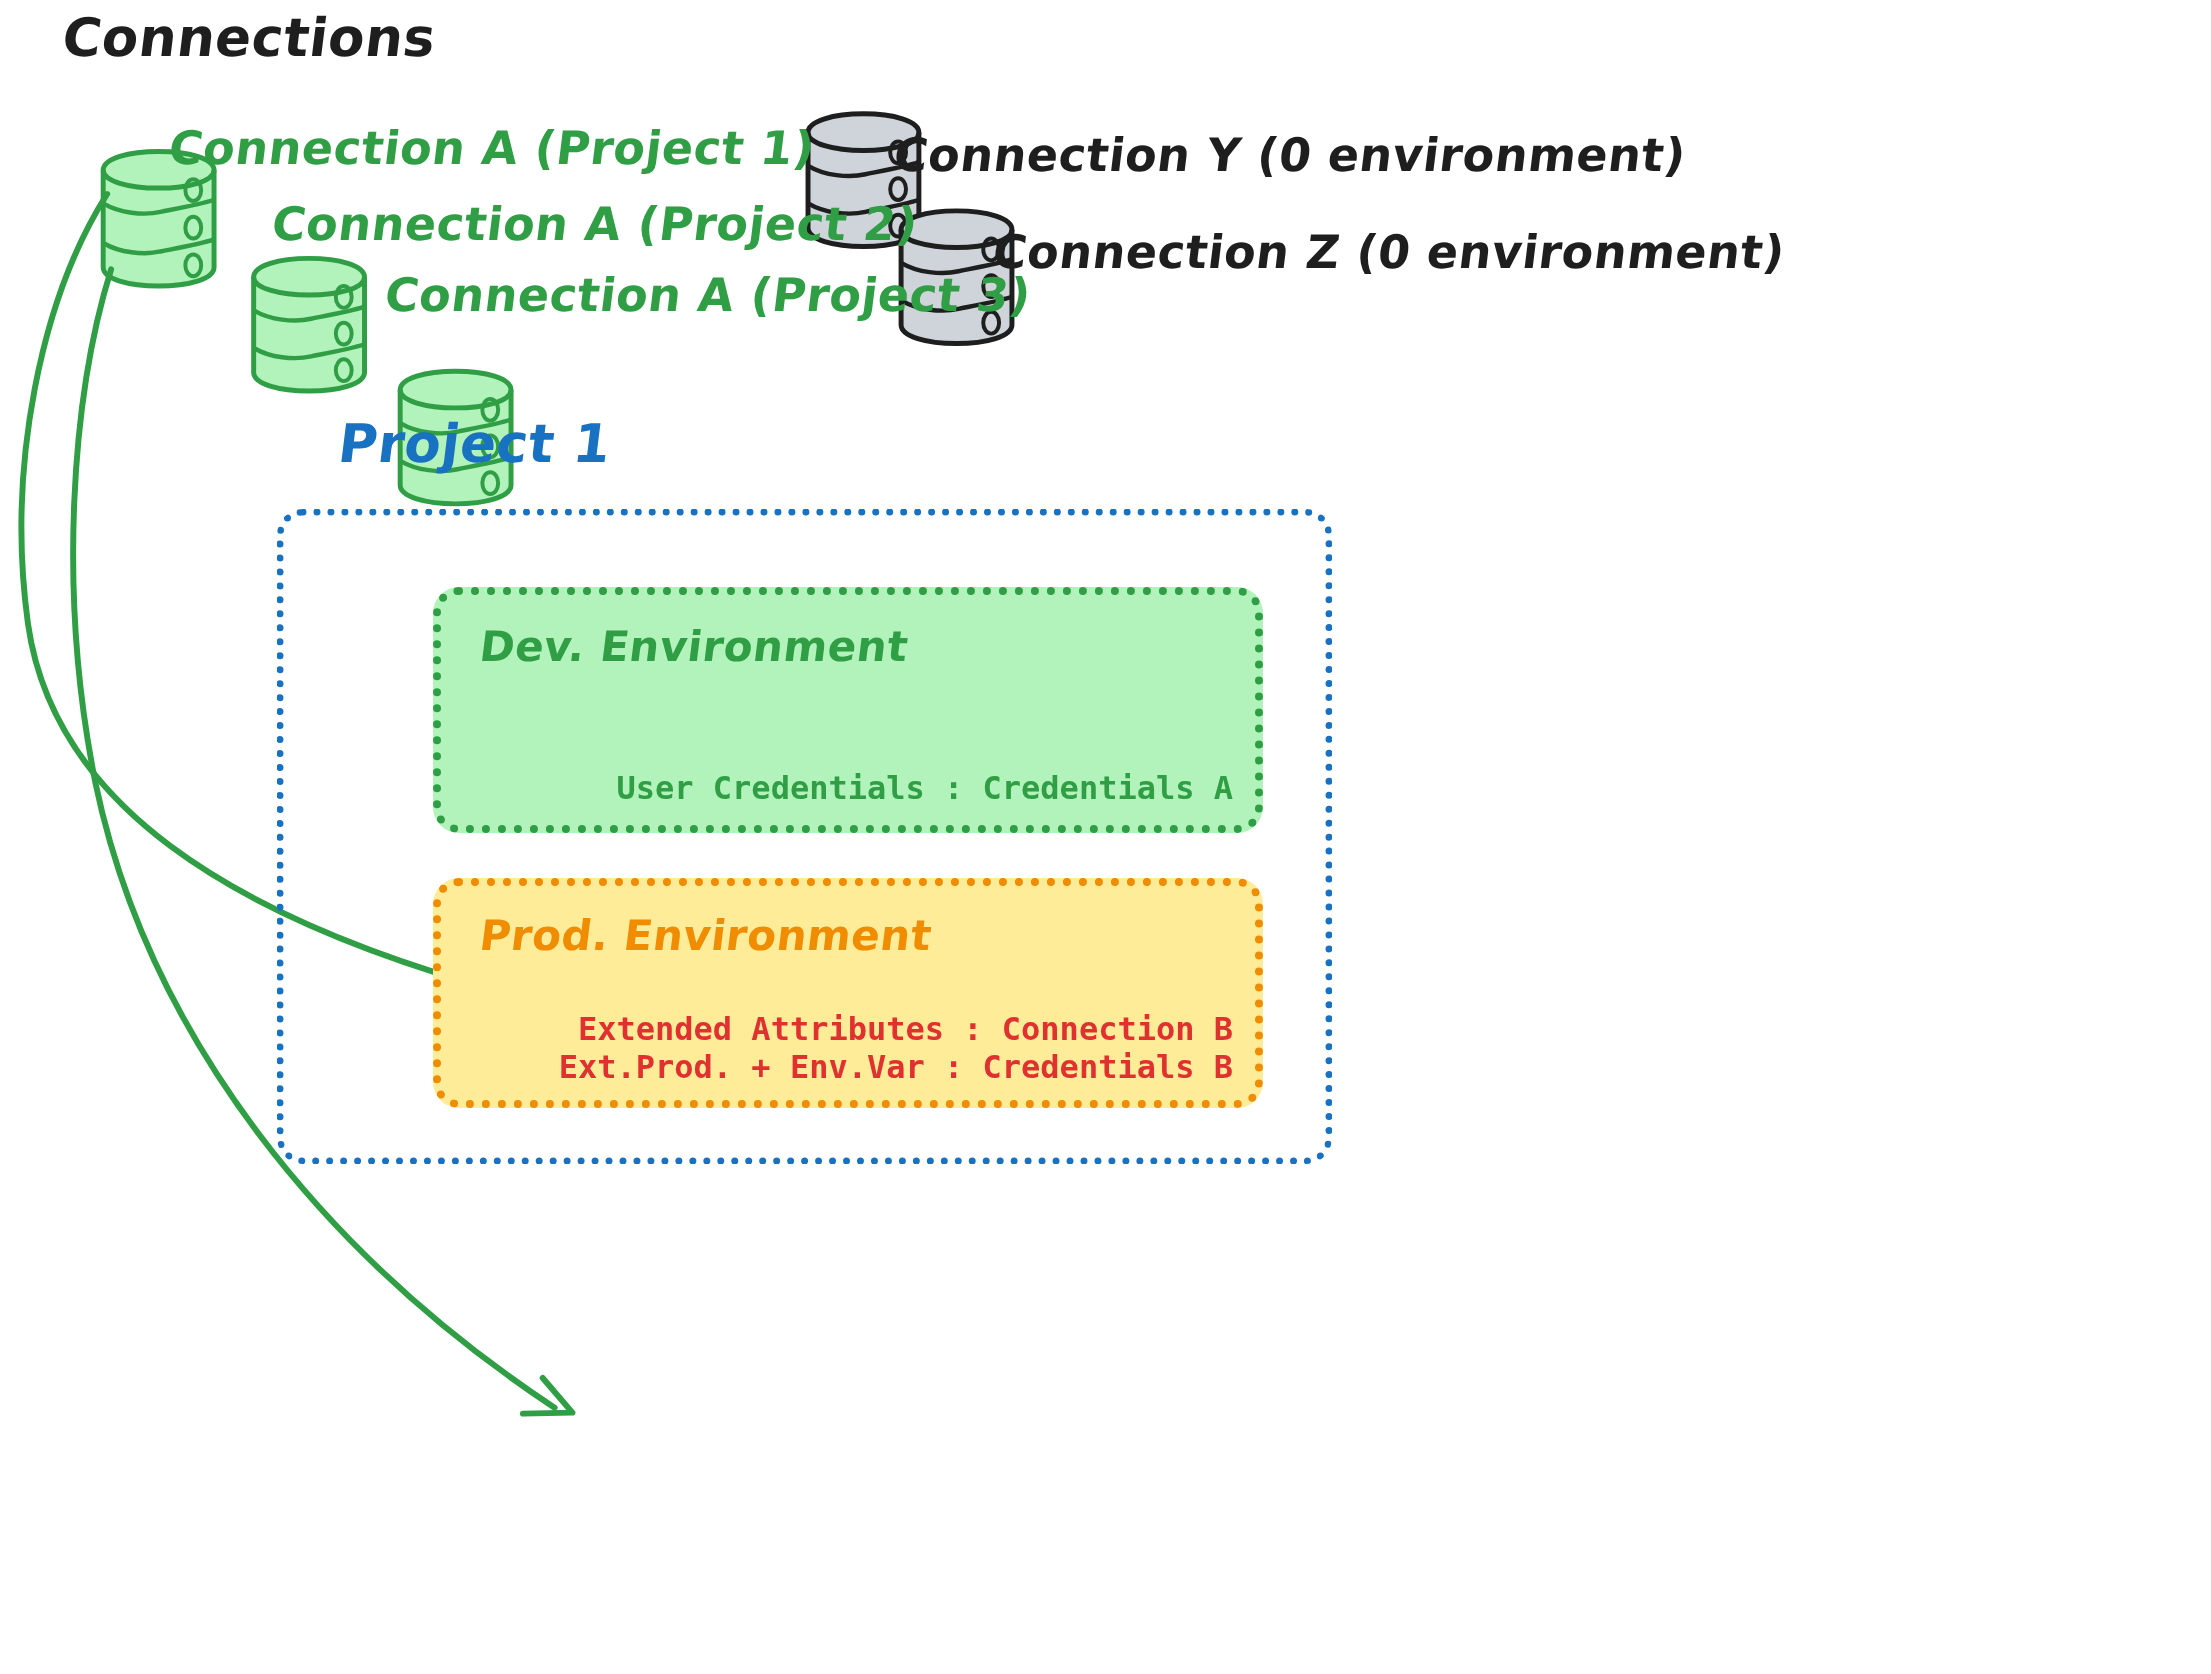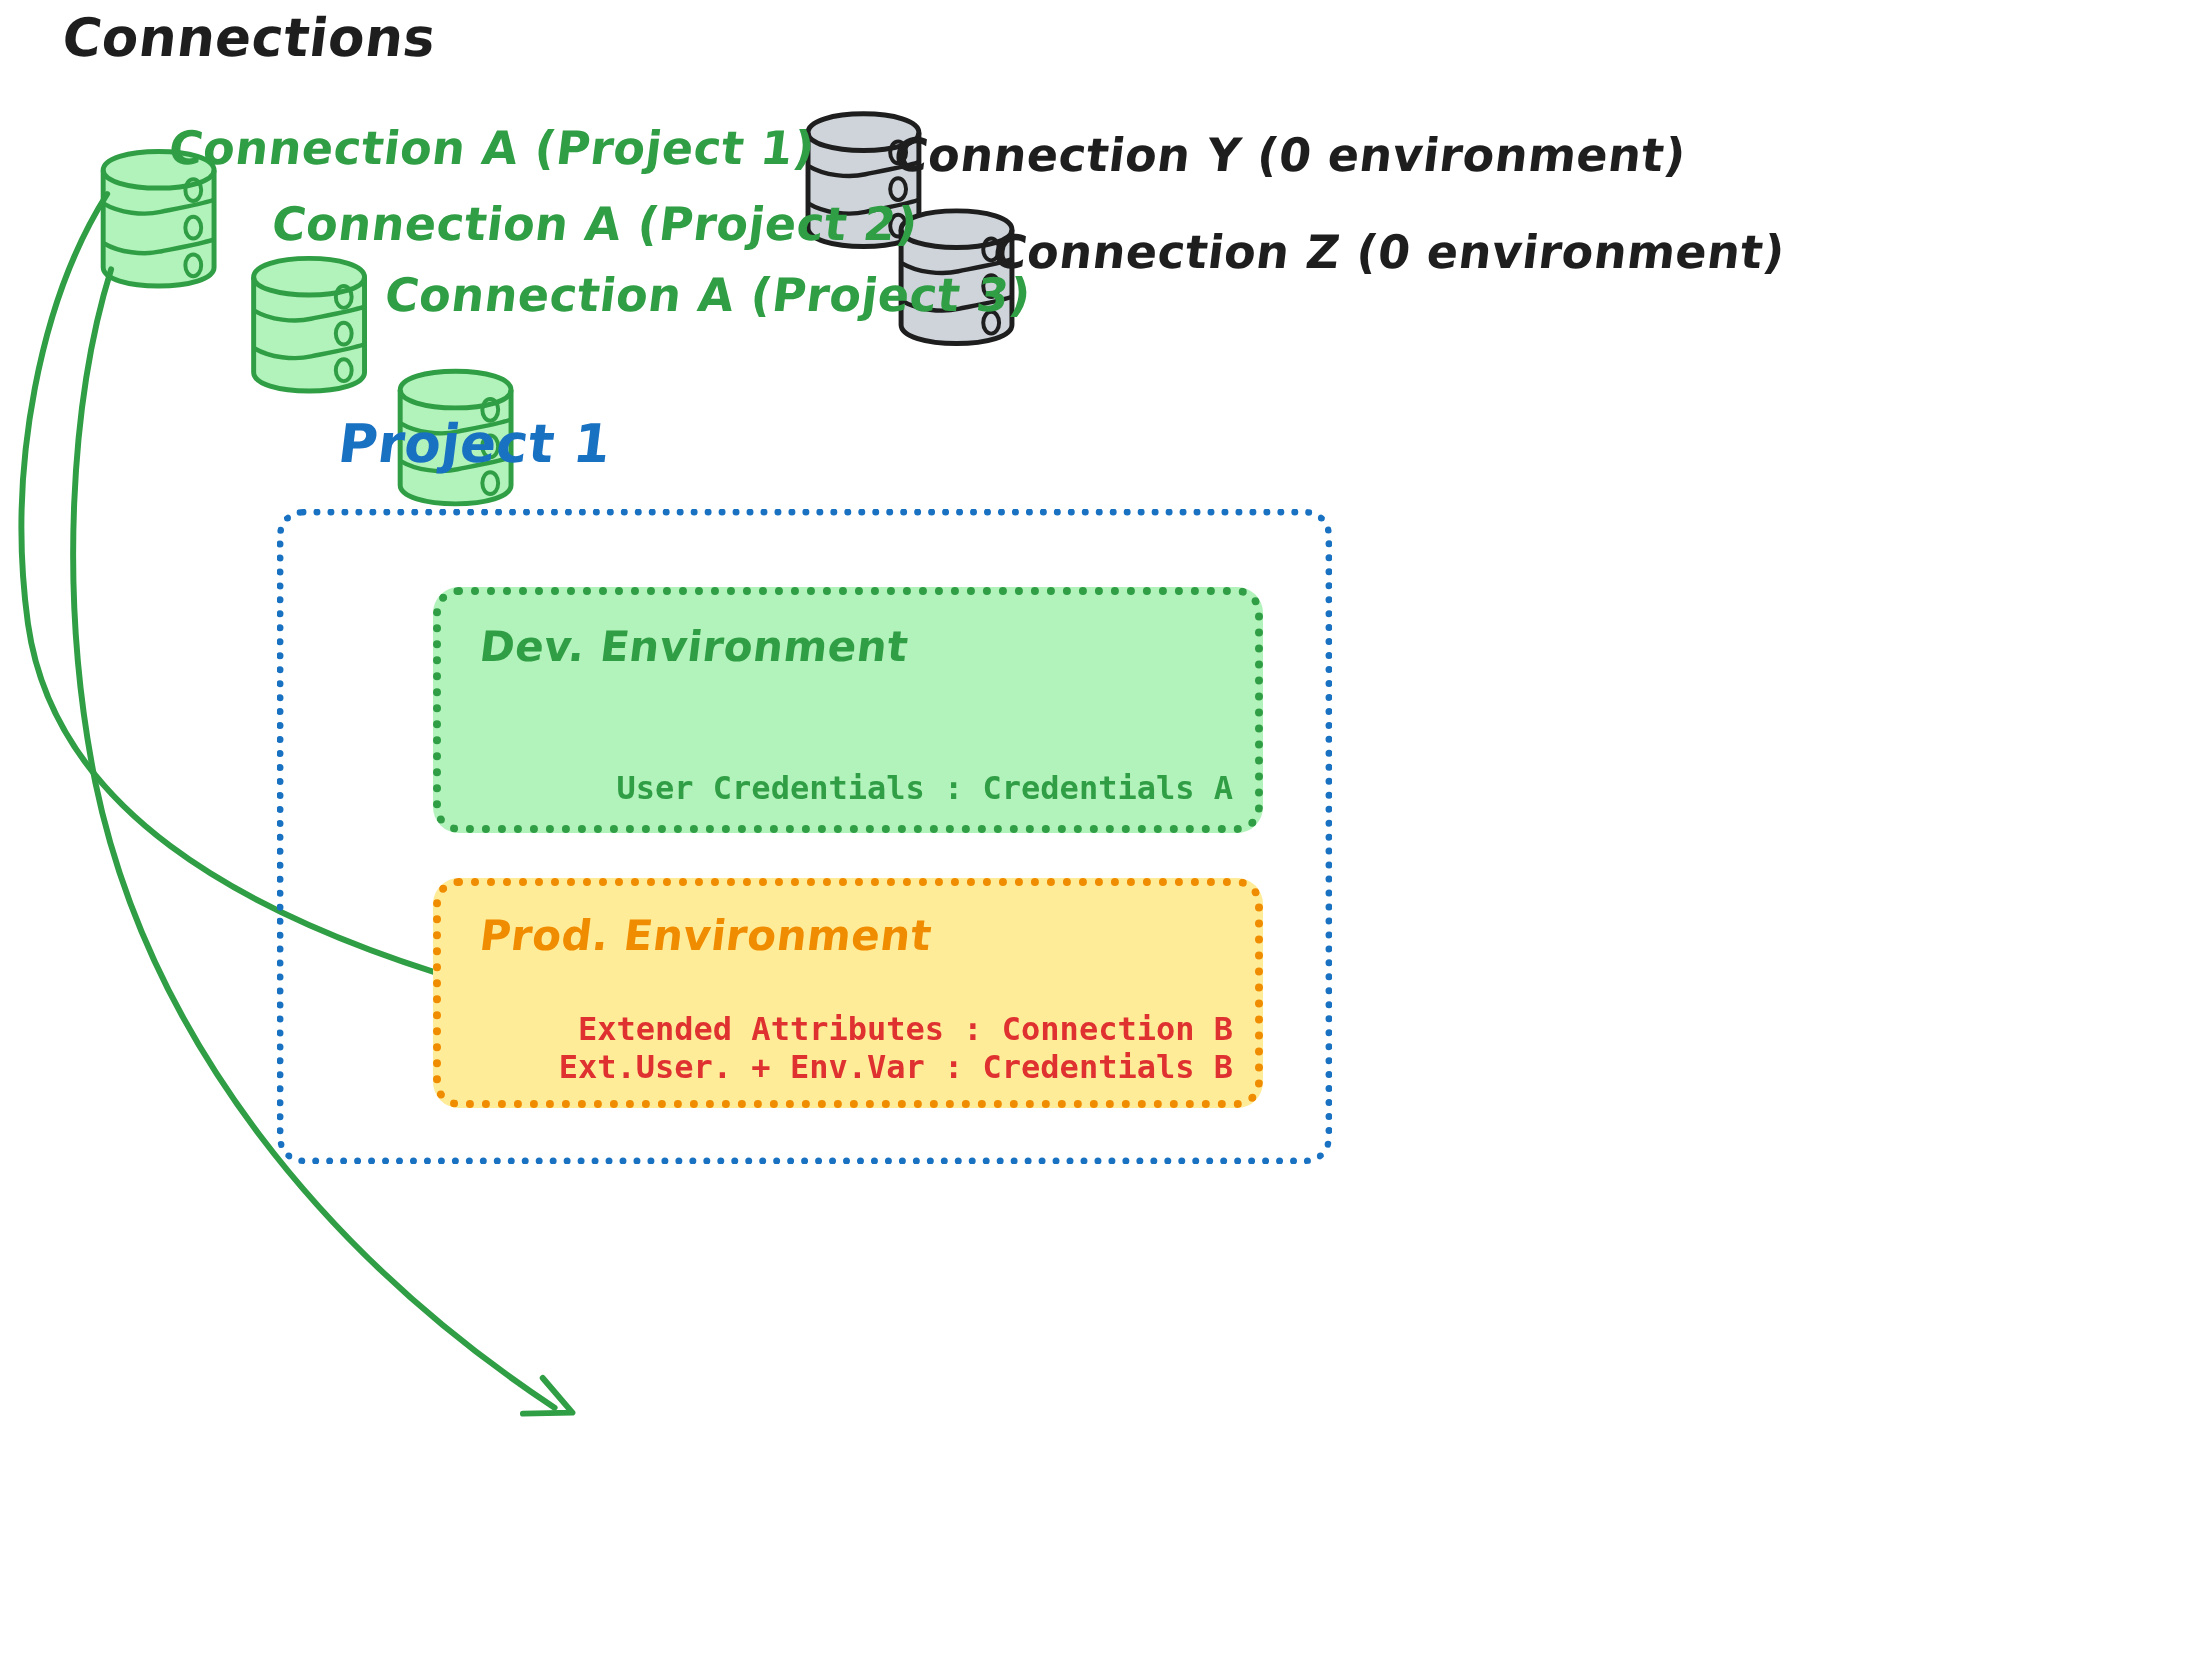--- a/index.html
+++ b/index.html
@@ -227,20 +227,20 @@
       <div class="txt hand env-title" id="dev-title">Dev. Environment</div>
       <div class="env-lines mono" id="dev-lines">
         <span class="env-line">User Credentials : Credentials A</span>
       </div>
     </div>
 
     <div class="box" id="prod-box" style="left:149px; top:362px;">
       <div class="txt hand env-title" id="prod-title">Prod. Environment</div>
       <div class="env-lines mono" id="prod-lines">
         <span class="env-line">Extended Attributes : Connection B</span>
-        <span class="env-line">Ext.User. + Env.Var : Credentials B</span>
+        <span class="env-line">Ext.Prod. + Env.Var : Credentials B</span>
       </div>
     </div>
 
   </div>
 
 </div>
 
 
 </body></html>

